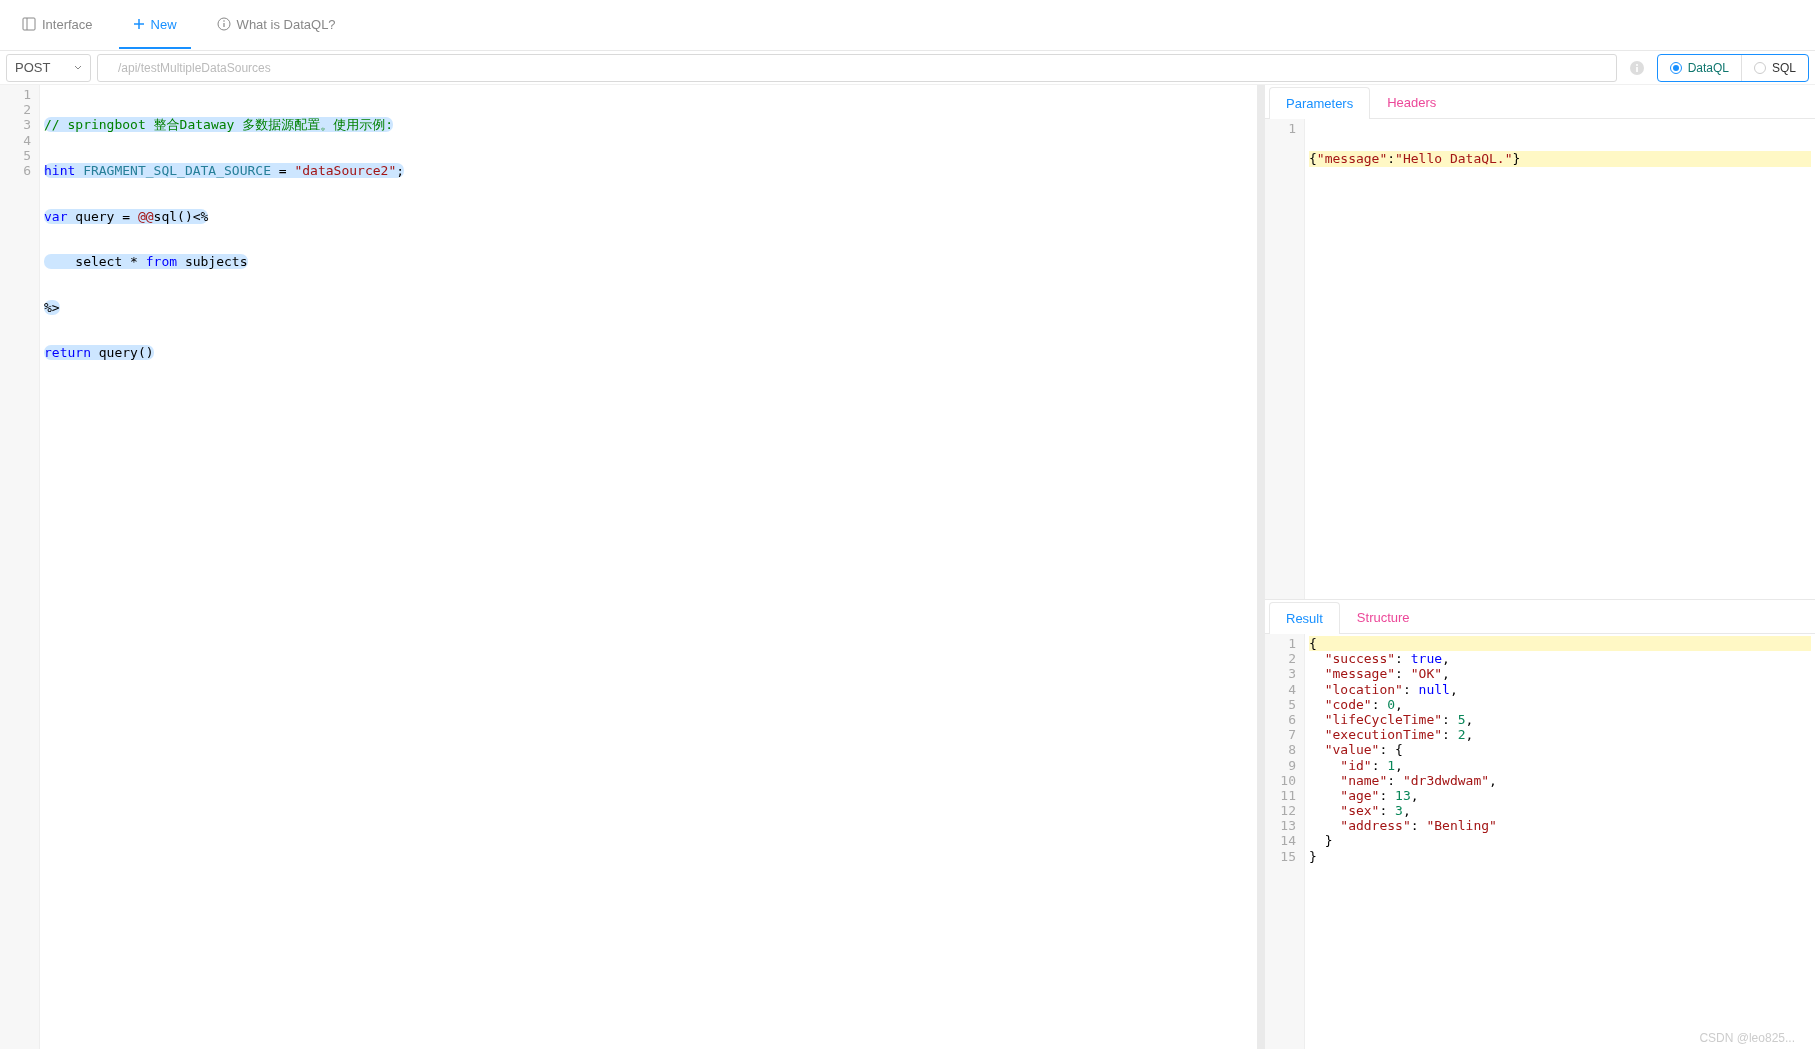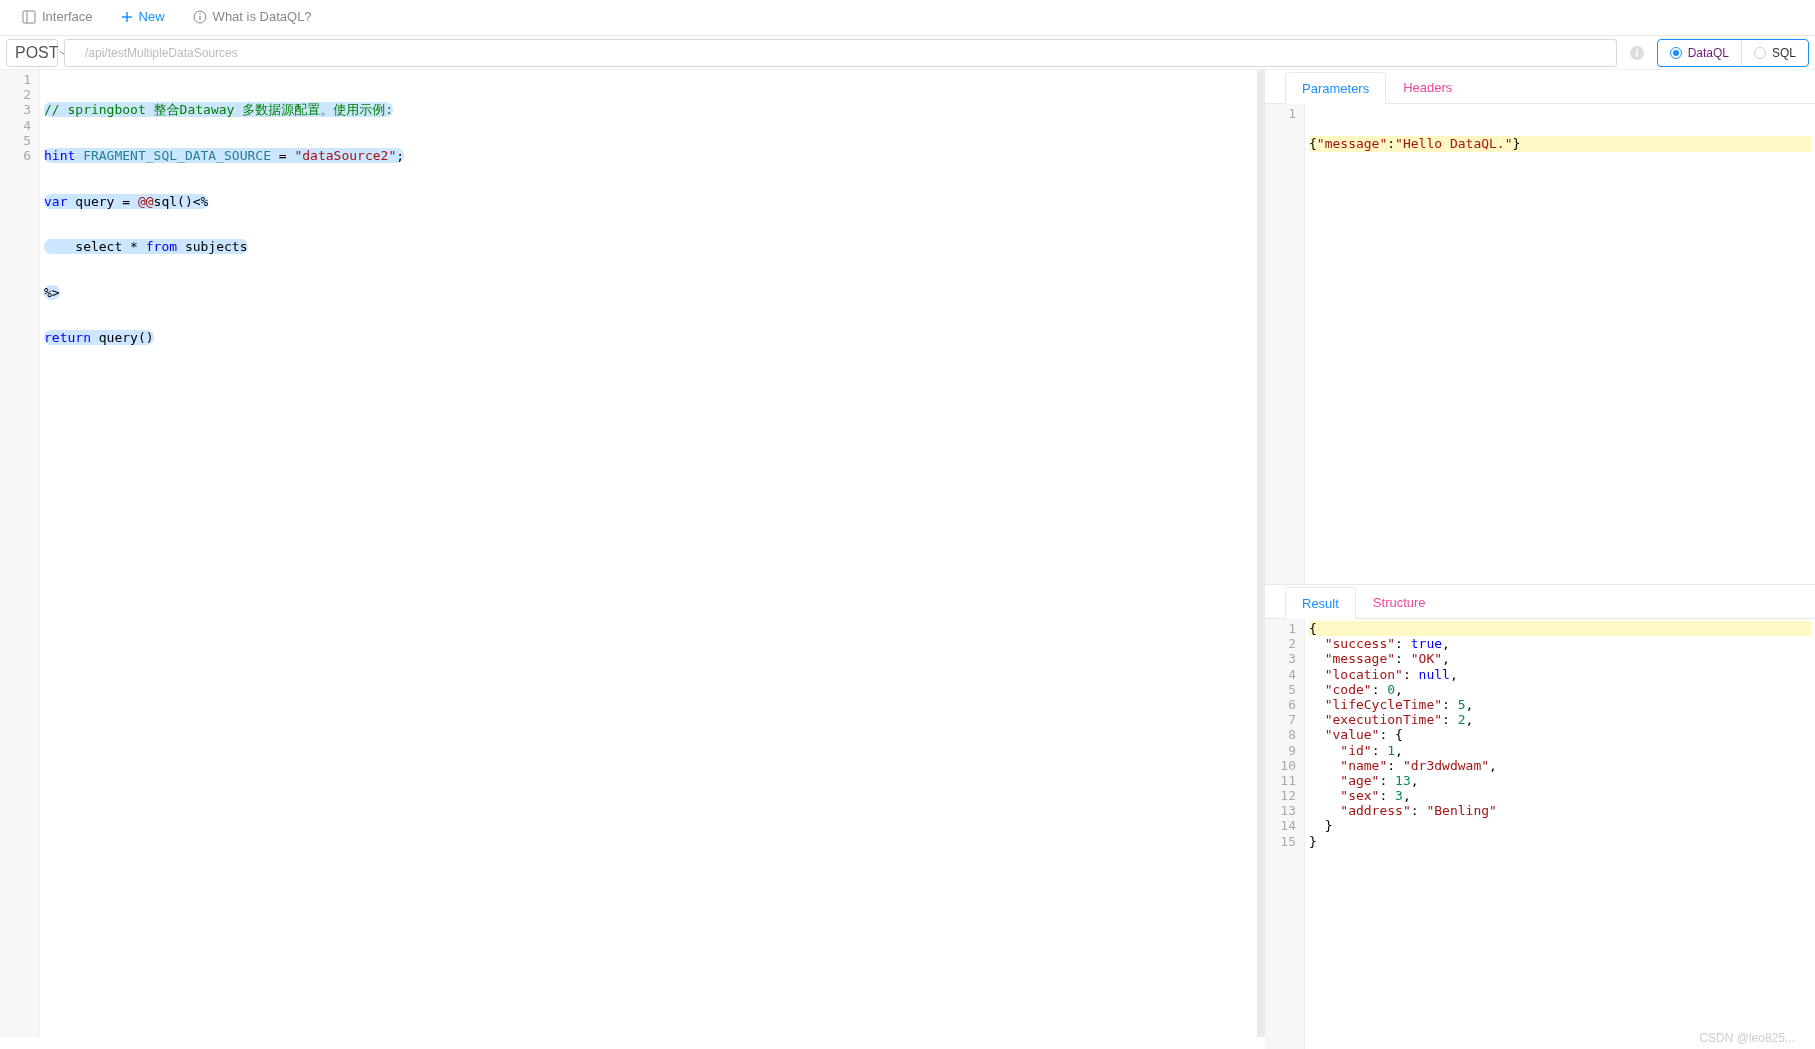--- a/index.html
+++ b/index.html
@@ -1,31 +1,31 @@
 <!DOCTYPE html>
 <html><head>
 <meta charset="utf-8">
 <style>
 * { box-sizing: border-box; margin: 0; padding: 0; }
 body { font-family: -apple-system, BlinkMacSystemFont, "Segoe UI", Arial, sans-serif; font-size: 13px; color: #333; background: #fff; width: 1815px; height: 1049px; overflow: hidden; position: relative; }
 
 
-.top-tabs { display: flex; align-items: center; height: 36px; border-bottom: 1px solid #e8e8e8; padding: 0 8px; }
+.top-tabs { display: flex; align-items: center; height: 51px; border-bottom: 1px solid #e8e8e8; padding: 0 8px; gap: 12px; }
 .top-tab { display: flex; align-items: center; gap: 6px; padding: 0 14px; height: 48px; color: #888; cursor: pointer; border-bottom: 2px solid transparent; }
 .top-tab.active { color: #1890ff; border-bottom: 2px solid #1890ff; }
 .top-tab .icon-wrap { display: inline-flex; }
 
 
 .request-bar { display: flex; align-items: center; height: 34px; padding: 3px 6px; gap: 6px; border-bottom: 1px solid #f0f0f0; }
-.method-select { display: flex; align-items: center; justify-content: space-between; width: 52px; height: 28px; padding: 0 8px; border: 1px solid #d9d9d9; border-radius: 3px; color: #555; font-size: 16px; background: #fff; cursor: pointer; }
+.method-select { display: flex; align-items: center; justify-content: space-between; width: 85px; height: 28px; padding: 0 8px; border: 1px solid #d9d9d9; border-radius: 3px; color: #555; font-size: 13px; background: #fff; cursor: pointer; }
 .url-input { flex: 1; height: 28px; border: 1px solid #d9d9d9; border-radius: 3px; padding: 0 20px; color: #bbb; font-size: 12px; background: #fff; }
 .info-circle { width: 28px; height: 28px; display: flex; align-items: center; justify-content: center; color: #bbb; cursor: pointer; }
 .radio-group { display: flex; align-items: center; border: 1px solid #1890ff; border-radius: 4px; overflow: hidden; height: 28px; }
 .radio-opt { display: flex; align-items: center; gap: 6px; padding: 0 12px; height: 100%; font-size: 12px; cursor: pointer; }
-.radio-opt.active { color: #701a75; }
+.radio-opt.active { color: #0f766e; }
 .radio-opt .radio-circle { width: 12px; height: 12px; border-radius: 50%; border: 1px solid #ccc; display: inline-flex; align-items: center; justify-content: center; }
 .radio-opt.active .radio-circle { border-color: #1890ff; }
 .radio-opt.active .radio-circle::after { content: ""; width: 6px; height: 6px; border-radius: 50%; background: #1890ff; }
 .radio-divider { width: 1px; height: 100%; background: #e0e0e0; }
 
 
 .main { display: flex; height: calc(100% - 82px); }
 .left-pane { flex: 1; position: relative; border-right: 8px solid #eaeaea; }
 .right-pane { width: 550px; display: flex; flex-direction: column; }
 
@@ -43,21 +43,21 @@
 .tk-keyword { color: #0000ff; }
 .tk-ident { color: #267f99; }
 .tk-string { color: #a31515; }
 .tk-op { color: #000; }
 .tk-func { color: #000; }
 .tk-num { color: #098658; }
 .tk-null { color: #0000ff; }
 .tk-key { color: #a31515; }
 
 
-.sub-tabs { display: flex; height: 34px; border-bottom: 1px solid #e8e8e8; padding-left: 20px; align-items: flex-end; }
+.sub-tabs { display: flex; height: 34px; border-bottom: 1px solid #e8e8e8; padding-left: 4px; align-items: flex-end; }
 .sub-tab { padding: 8px 16px; border: 1px solid transparent; border-bottom: none; color: #ec4899; cursor: pointer; font-size: 13px; background: #fff; }
 .sub-tab.active { color: #1890ff; border-color: #e8e8e8; border-radius: 4px 4px 0 0; margin-bottom: -1px; background: #fff; }
 
 .right-editor-top { flex: 0 0 auto; height: 480px; overflow: hidden; }
 .right-editor-bottom { flex: 1; border-top: 1px solid #e8e8e8; }
 
 
 .watermark { position: absolute; bottom: 4px; right: 20px; color: #ccc; font-size: 12px; }
 
 svg { display: block; }

